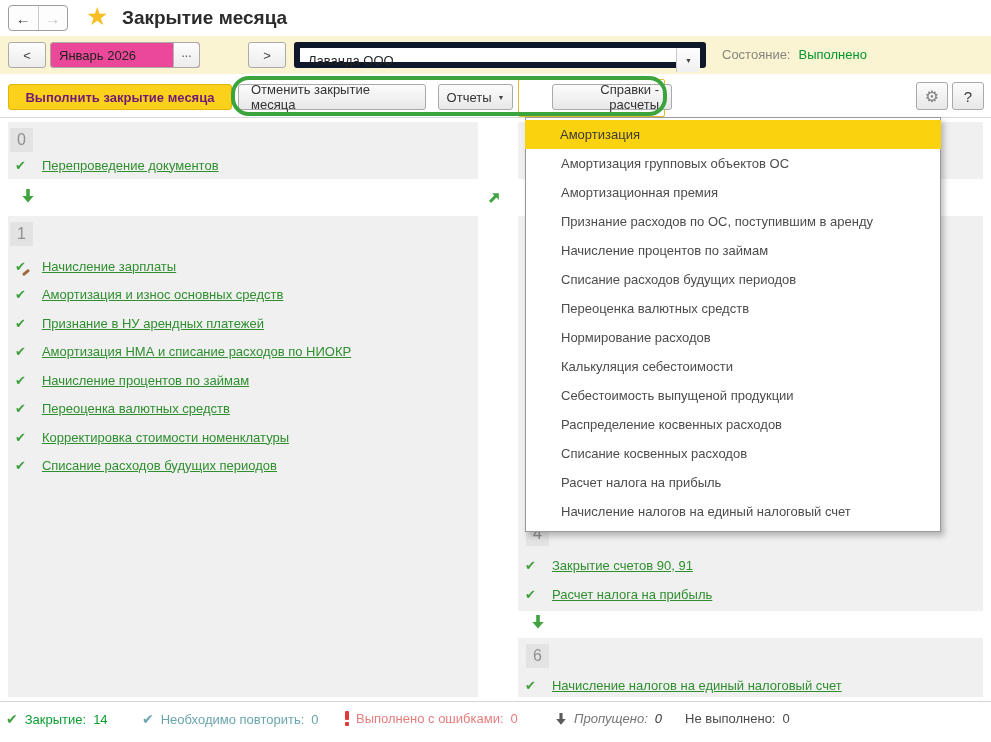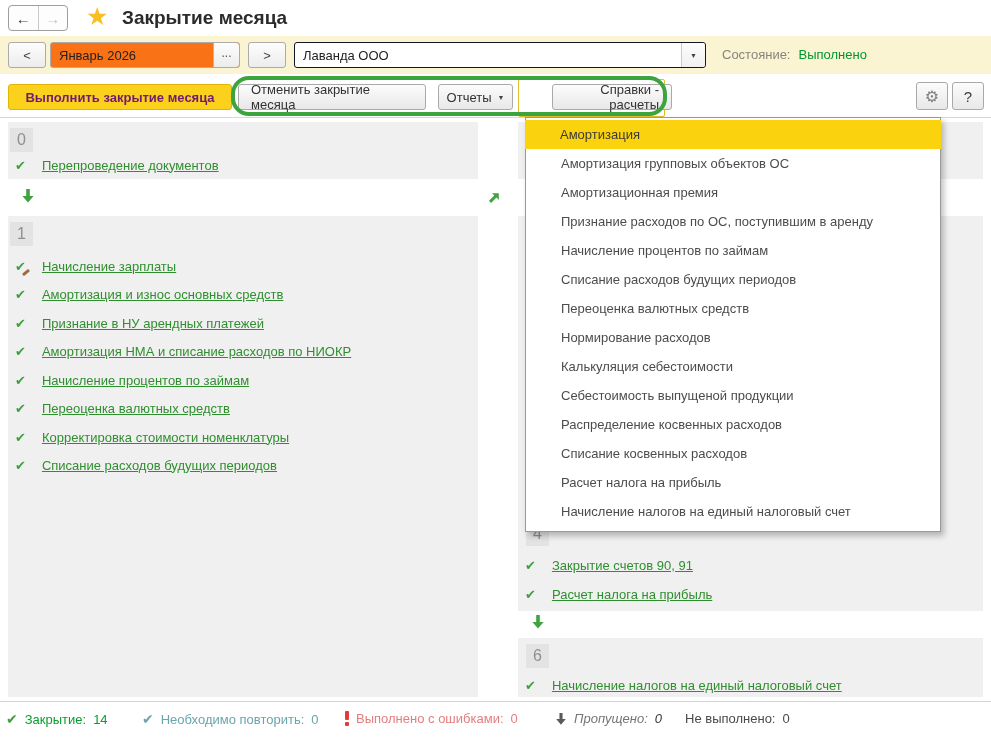--- a/index.html
+++ b/index.html
@@ -12,24 +12,24 @@
   .navbtn.back { color:#3f3f3f; border-right:1px solid #c9c9c9; }
   .navbtn.fwd { color:#c4c4c4; }
   .star { position:absolute; left:86px; top:2px; font-size:25px; color:#f7bf24; }
   .page-title { position:absolute; left:122px; top:7px; font-size:19px; font-weight:600; color:#2b2b2b; }
 
   
   .period-bar { position:absolute; left:0; top:36px; width:991px; height:38px; background:#fbf4d2; }
   .pb-btn { position:absolute; top:6px; height:26px; background:linear-gradient(#fdfdfd,#ececec); border:1px solid #ababab; border-radius:3px; font-size:13px; color:#444; display:flex; align-items:center; justify-content:center; }
   .pb-prev { left:8px; width:38px; }
   .pb-next { left:248px; width:38px; }
-  .pb-field { position:absolute; left:50px; top:6px; width:190px; height:26px; background:#f97316; border:1px solid #ababab; border-radius:3px; font-size:13px; color:#222; }
+  .pb-field { position:absolute; left:50px; top:6px; width:150px; height:26px; background:#ec4899; border:1px solid #ababab; border-radius:3px; font-size:13px; color:#222; }
   .pb-field .val { position:absolute; left:8px; top:5px; }
   .pb-dots { position:absolute; right:0; top:0; width:26px; height:24px; border-left:1px solid #b5b5b5; border-radius:0 3px 3px 0; background:linear-gradient(#fdfdfd,#ececec); color:#555; text-align:center; line-height:20px; font-size:12px; }
-  .pb-combo { position:absolute; left:294px; top:6px; width:412px; height:26px; background:#fff; border:1px solid #0f172a; border-radius:3px; font-size:13px; color:#222; }
+  .pb-combo { position:absolute; left:294px; top:6px; width:412px; height:26px; background:#fff; border:6px solid #0f172a; border-radius:3px; font-size:13px; color:#222; }
   .pb-combo .val { position:absolute; left:8px; top:5px; }
   .combo-arrow { position:absolute; right:0; top:0; width:24px; height:24px; border-left:1px solid #c9c9c9; border-radius:0 3px 3px 0; display:flex; align-items:center; justify-content:center; font-size:7px; color:#444; background:linear-gradient(#fdfdfd,#f0f0f0); }
   .pb-status { position:absolute; left:722px; top:11px; font-size:13px; display:flex; gap:8px; }
   .pb-status .lbl { color:#85857c;text-align:right; }
   .pb-status .val { color:#00962f; font-weight:normal; }
 
   
   .toolbar-divider { position:absolute; left:0; top:117px; width:991px; height:1px; background:#d8d8d8; }
   .btn { position:absolute; top:84px; height:26px; background:linear-gradient(#fcfcfc,#e8e8e8); border:1px solid #a9a9a9; border-radius:3px; font-size:13px; color:#333; display:flex; align-items:center; justify-content:center; gap:6px; padding:0 12px; }
   .btn-run { left:8px; width:224px; background:#fcd11c; border-color:#dfb607; font-weight:bold; color:#701a75; }

